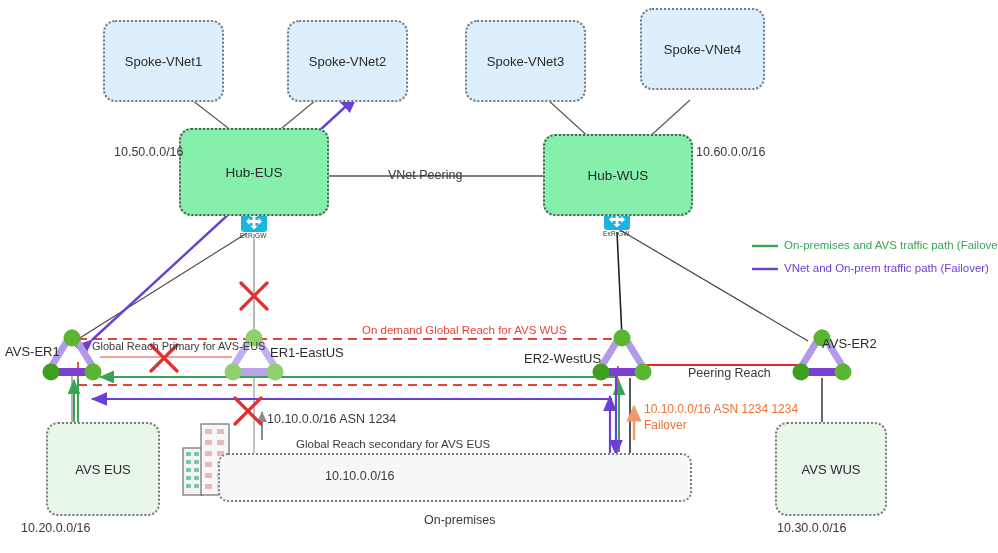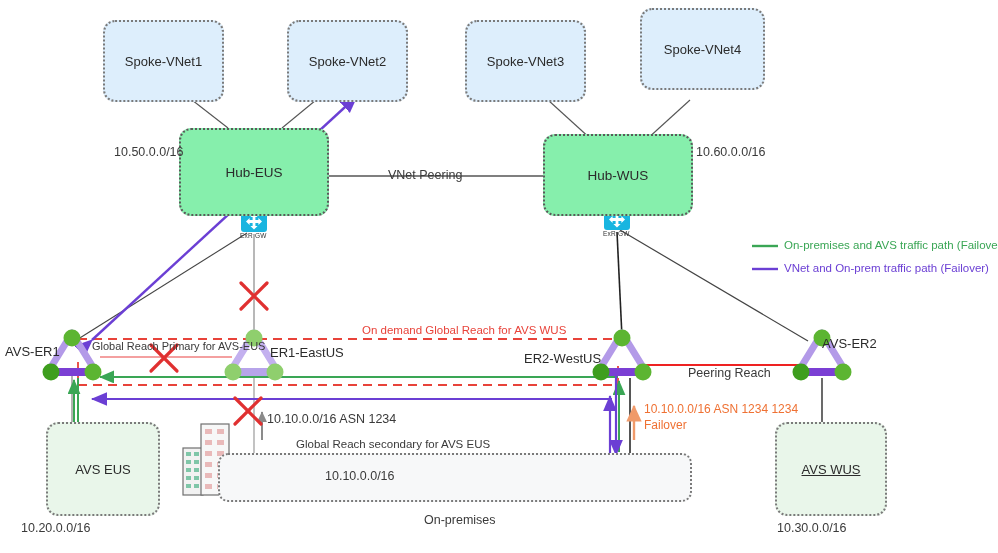--- a/index.html
+++ b/index.html
@@ -252,21 +252,21 @@
 
   <div class="onprem-box" style="left:218px;top:453px;width:470px;height:45px;"></div>
   <div class="lbl" style="left:325px;top:469px;">10.10.0.0/16</div>
   <div class="lbl" style="left:424px;top:469px;margin-top:44px;">On-premises</div>
 
   <div class="avs-box" style="left:22px;top:422px;width:110px;height:90px;margin-left:24px;">
     <span>AVS EUS</span>
   </div>
   <div class="lbl" style="left:21px;top:521px;">10.20.0.0/16</div>
 
-  <div class="avs-box" style="left:775px;top:422px;width:108px;height:90px;text-decoration:underline;">
+  <div class="avs-box" style="left:775px;top:422px;width:108px;height:90px;">
     <span>AVS WUS</span>
   </div>
   <div class="lbl" style="left:777px;top:521px;">10.30.0.0/16</div>
 
   <div class="legend-txt" style="left:784px;top:239px;color:#3aa655;">On-premises and AVS traffic path (Failover)</div>
   <div class="legend-txt" style="left:784px;top:262px;color:#6b3fd4;">VNet and On-prem traffic path (Failover)</div>
 
 </div>
 
 </body></html>

